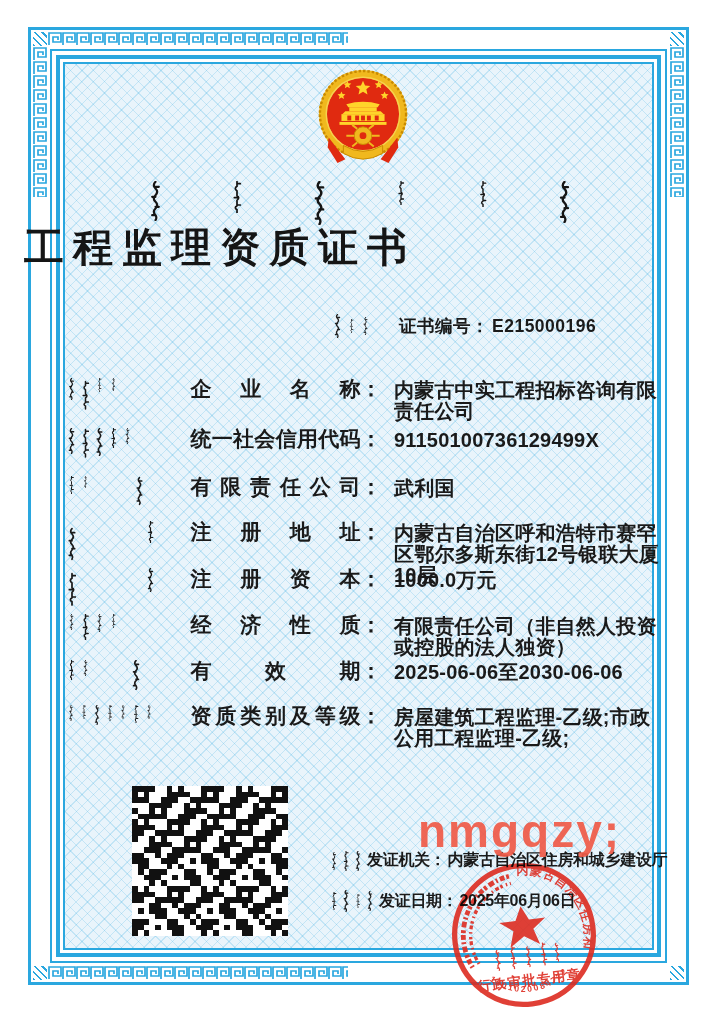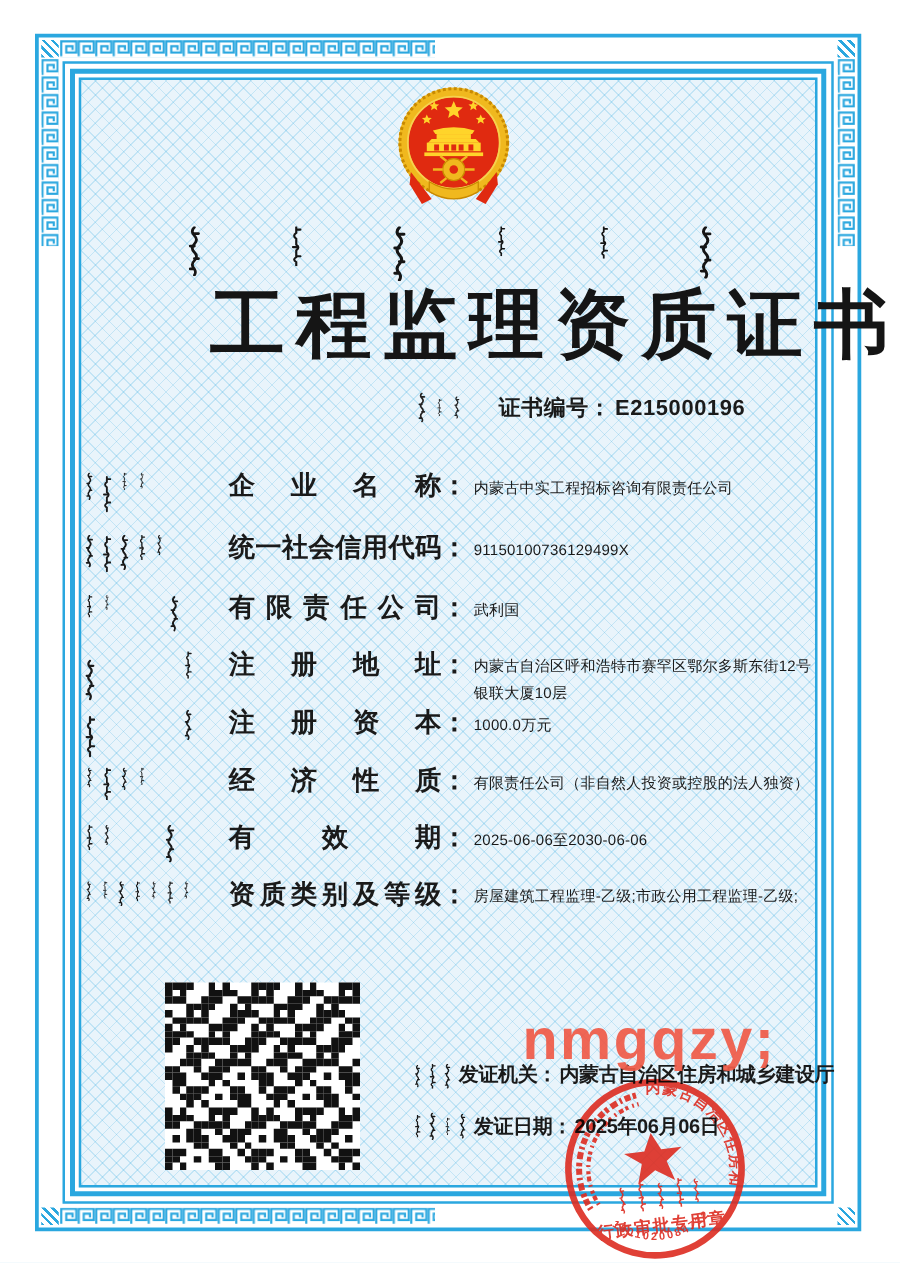--- a/index.html
+++ b/index.html
@@ -32,31 +32,31 @@
     background-color:#e9f4fb;
     background-image:
       repeating-linear-gradient(45deg,rgba(42,167,223,.20) 0 1px,transparent 1px 8px),
       repeating-linear-gradient(135deg,rgba(42,167,223,.20) 0 1px,transparent 1px 8px);}
   
   .content{position:absolute;inset:0;z-index:2;}
   .emblem{position:absolute;left:314px;top:68px;width:98px;height:102px;}
   .mghead{position:absolute;left:150px;top:181px;width:420px;display:flex;justify-content:space-between;align-items:flex-start;}
   .mg{display:inline-block;}
   .mg svg{display:block;}
-  .title{position:absolute;left:0;right:0;top:220px;text-align:right;
-    font-size:60px;font-weight:bold;letter-spacing:9px;padding-left:0;color:#151515;}
+  .title{position:absolute;left:0;right:0;top:220px;text-align:left;
+    font-size:40px;font-weight:bold;letter-spacing:9px;padding-left:24px;color:#151515;}
   .certno{position:absolute;left:334px;top:314px;display:flex;align-items:center;gap:7px;}
   .certno .txt{font-size:17.5px;font-weight:600;letter-spacing:.5px;margin-left:23px;}
   
-  .row{position:absolute;left:68px;width:596px;display:flex;align-items:flex-start;}
+  .row{position:absolute;left:68px;width:596px;display:flex;align-items:flex-start;justify-content:space-between;}
   .mongcol{flex:0 0 115px;display:flex;align-items:flex-start;gap:7px;padding-top:1px;}
   .flabel{flex:0 0 196px;display:flex;font-weight:bold;font-size:21px;line-height:24px;}
   .flabel .jt{width:170px;text-align:justify;text-align-last:justify;}
   .flabel .cl{width:21px;}
-  .fvalue{width:270px;font-size:12px;font-weight:400;line-height:21px;padding-top:3px;letter-spacing:.2px;}
+  .fvalue{width:270px;font-size:20px;font-weight:700;line-height:21px;padding-top:3px;letter-spacing:.2px;}
   
   .barcode{position:absolute;left:132px;top:786px;width:156px;height:150px;background:#fff;
     display:grid;grid-template-columns:repeat(27,1fr);grid-template-rows:repeat(27,1fr);}
   .barcode .bk{background:#111;}
   
   .issrow{position:absolute;left:331px;display:flex;align-items:center;gap:6px;justify-content:flex-end;}
   .issrow .txt{font-size:16px;font-weight:bold;letter-spacing:-.3px;white-space:nowrap;}
   
   .watermark{position:absolute;left:418px;top:804px;font-size:46px;font-weight:600;
     color:var(--wm);letter-spacing:2px;z-index:3;opacity:.92;}

